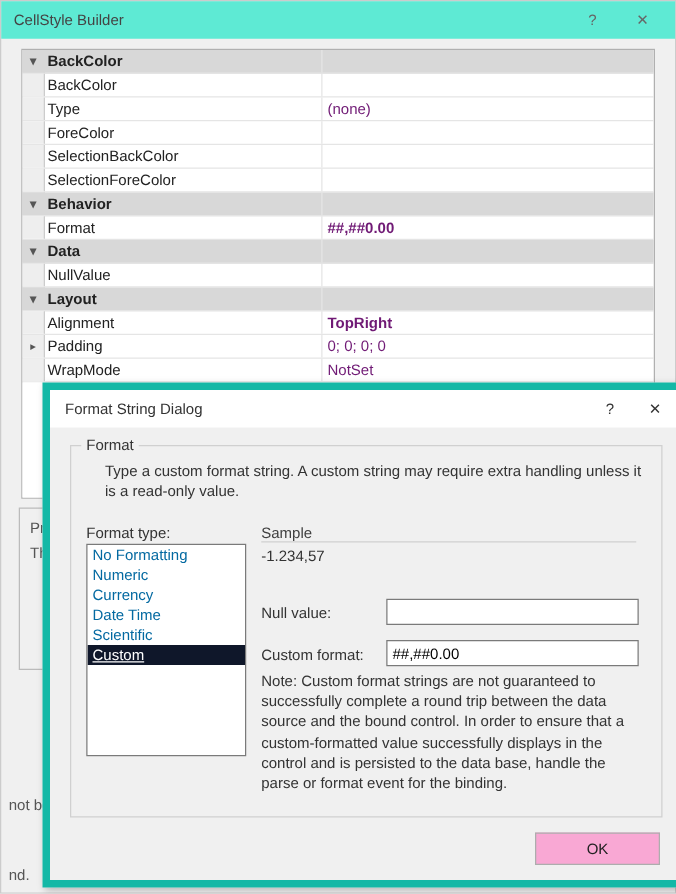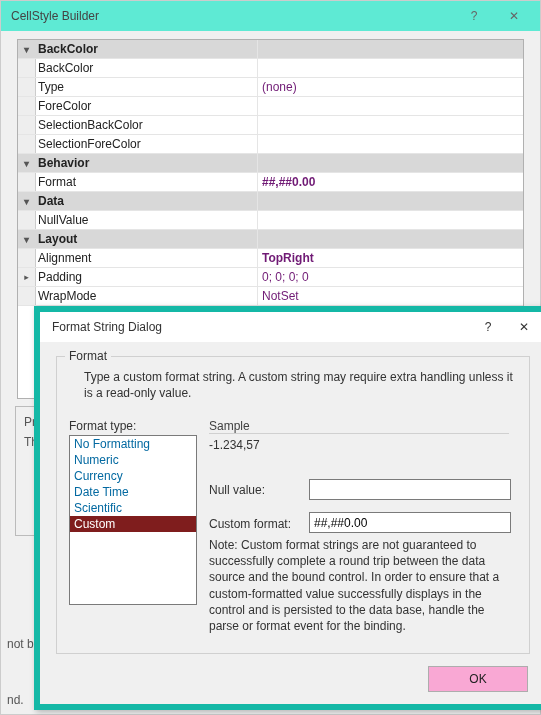--- a/index.html
+++ b/index.html
@@ -38,21 +38,21 @@
 .dialog .dlg-titlebar { height: 30px; display: flex; align-items: center; padding: 0 4px 0 12px; background: #fff; }
 .dialog .dlg-title { flex: 1; color: #333; }
 .dialog .dlg-btn { width: 36px; height: 30px; display: flex; align-items: center; justify-content: center; color: #333; }
 
 .groupbox { position: absolute; left: 16px; top: 44px; right: 16px; height: 298px; border: 1px solid #d0d0d0; }
 .groupbox-label { position: absolute; left: 8px; top: -8px; background: #f0f0f0; padding: 0 4px; color: #333; }
 .desc { margin: 12px 12px 4px 27px; color: #333; line-height: 1.35; }
 .lbl-formattype { position: absolute; left: 12px; top: 62px; color: #333; }
 .listbox { position: absolute; left: 12px; top: 78px; width: 128px; height: 170px; background: #fff; border: 1px solid #7a7a7a; overflow: hidden; }
 .listbox .li { padding: 1px 4px; color: #0369a1; }
-.listbox .li.selected { background: #7f1d1d; color: #fff; }
+.listbox .li.selected { background: #0f172a; color: #fff; text-decoration: underline; }
 
 .lbl-sample { position: absolute; left: 152px; top: 62px; color: #404040; }
 .sample-box { position: absolute; left: 152px; top: 76px; width: 300px; height: 24px; border-top: 1px solid #d0d0d0; padding-top: 4px; color: #333; }
 .lbl-nullv { position: absolute; left: 152px; top: 126px; color: #333; }
 .input-nullv { position: absolute; left: 252px; top: 122px; width: 202px; height: 21px; background: #fff; border: 1px solid #7a7a7a; padding: 2px 4px; }
 .lbl-custom { position: absolute; left: 152px; top: 160px; color: #333; }
 .input-custom { position: absolute; left: 252px; top: 155px; width: 202px; height: 21px; background: #fff; border: 1px solid #7a7a7a; padding: 2px 4px; }
 .note { position: absolute; left: 152px; top: 180px; width: 306px; color: #333; line-height: 1.35; }
 
 .btnrow { position: absolute; right: 18px; bottom: 12px; display: flex; gap: 10px; }

